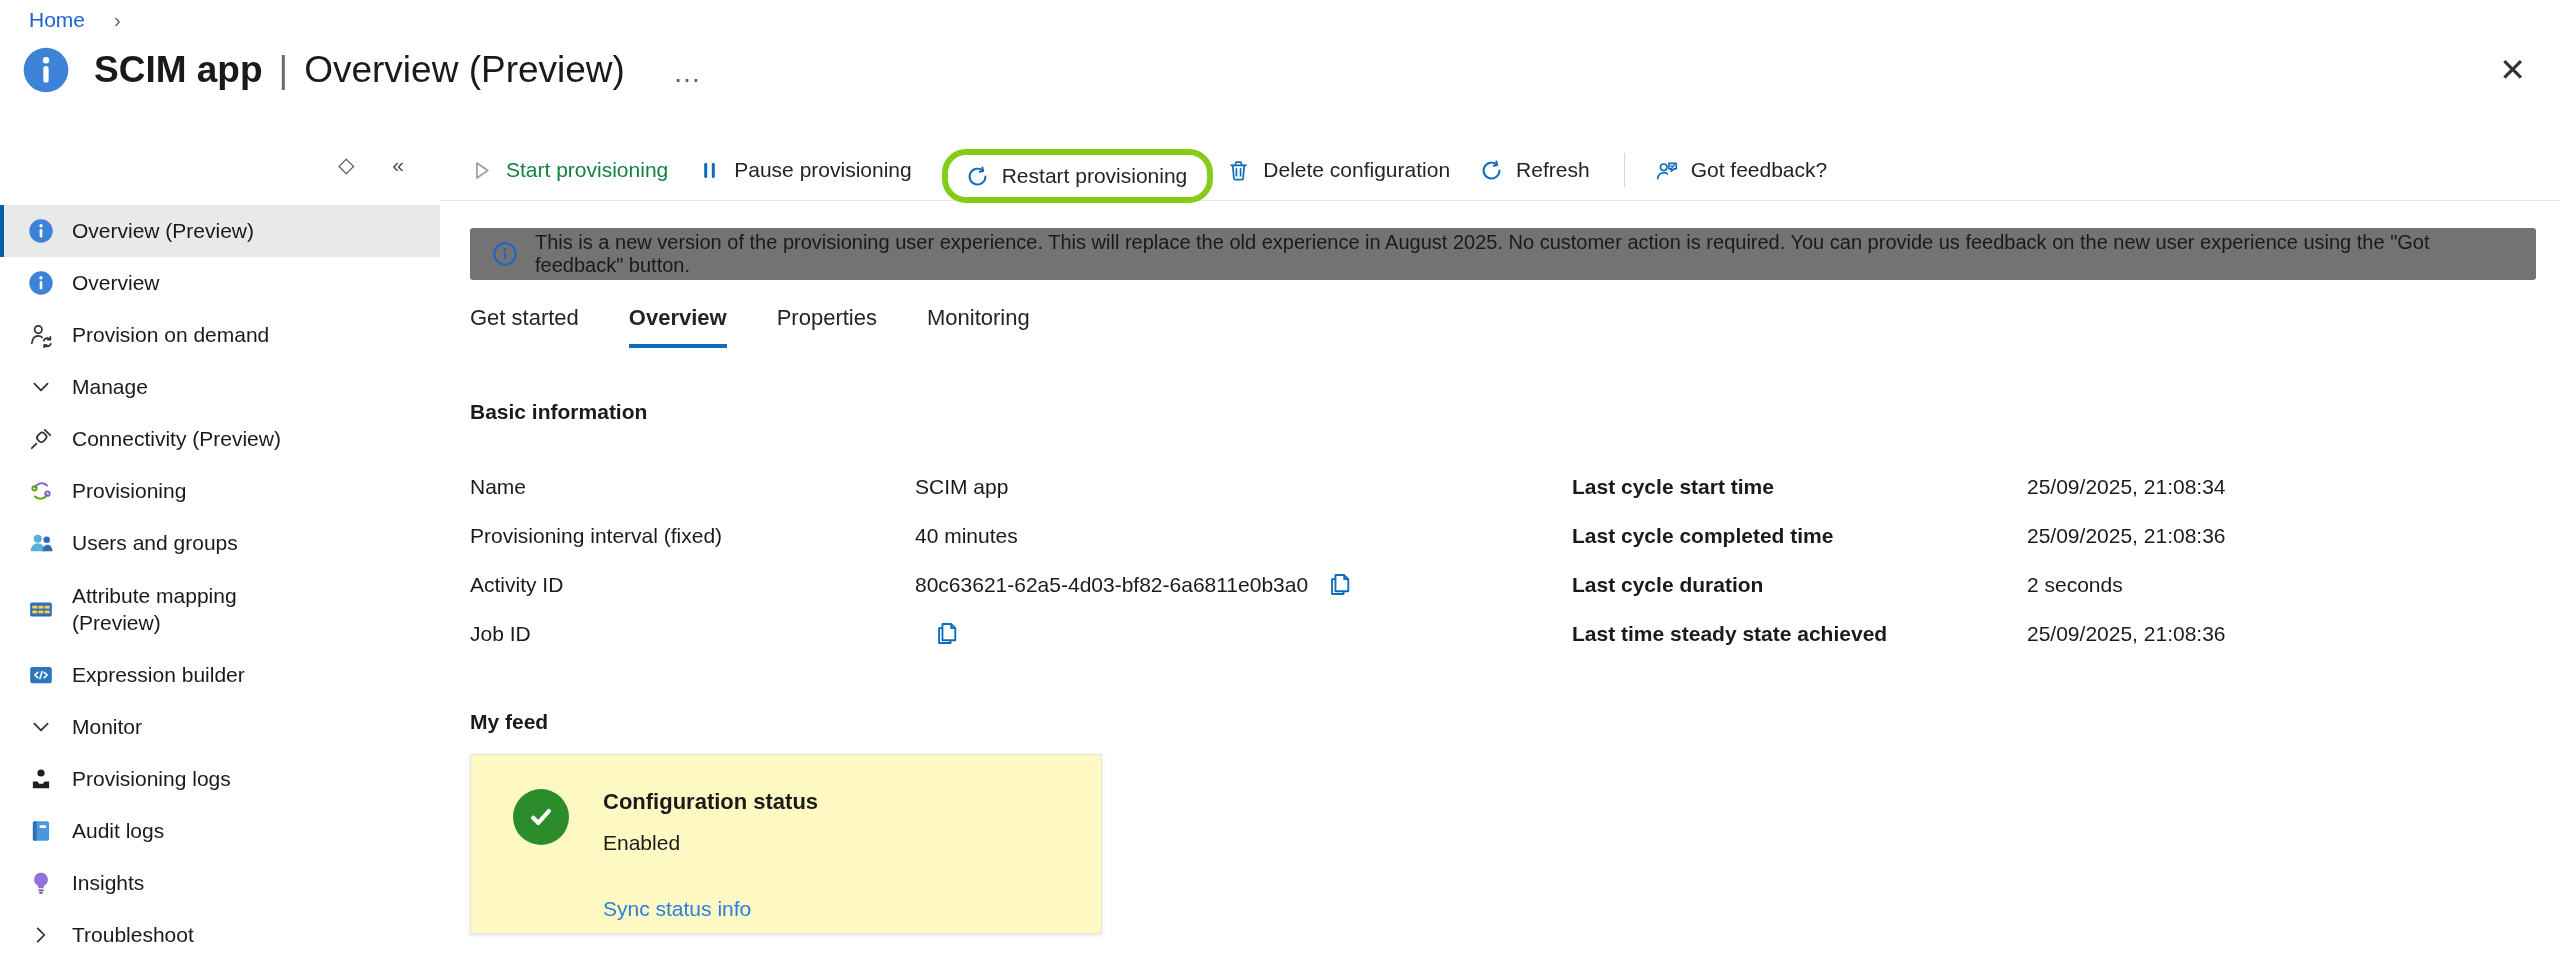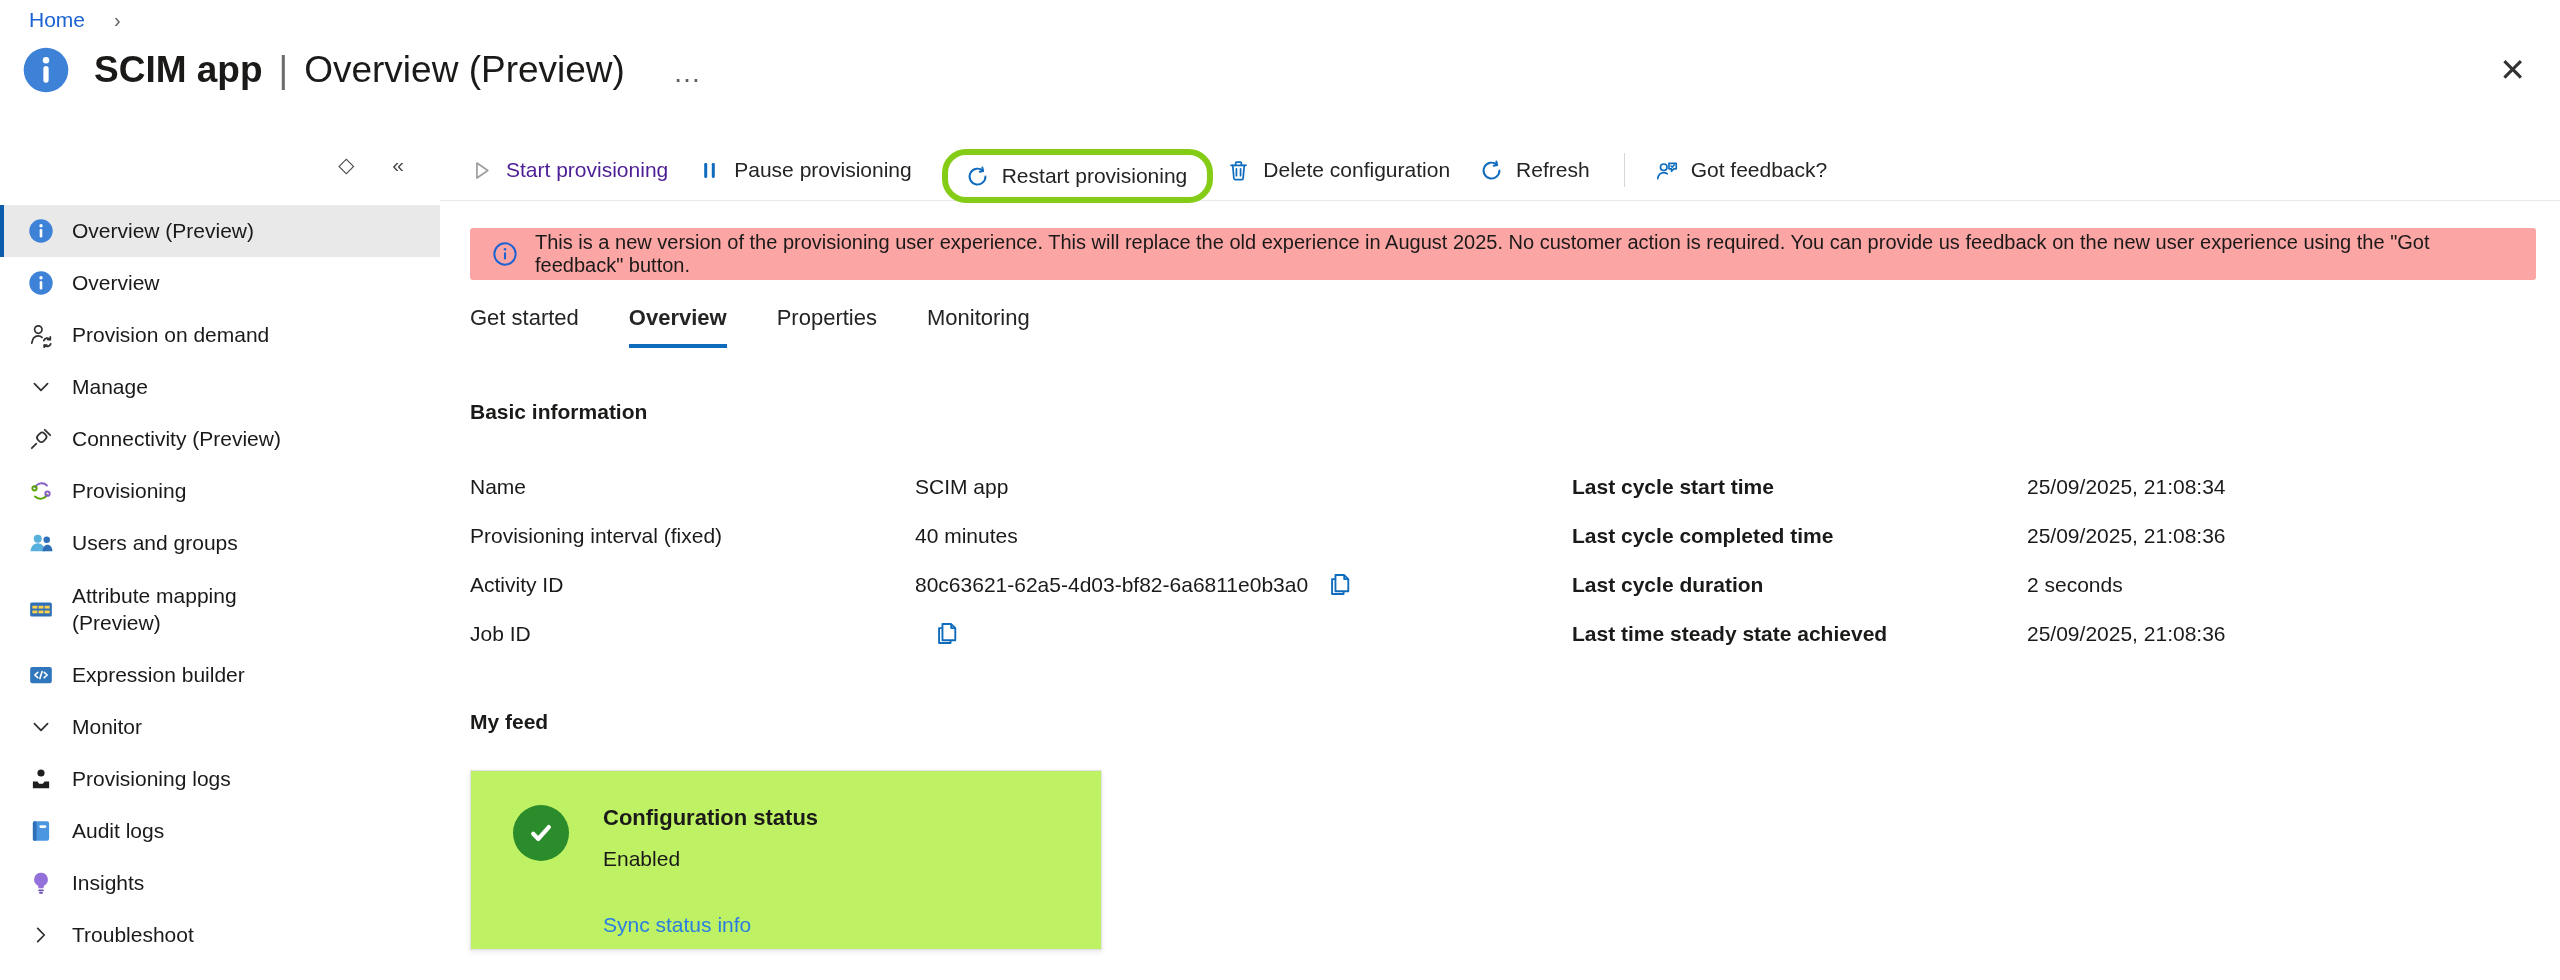--- a/index.html
+++ b/index.html
@@ -29,44 +29,44 @@
   .nav-item.tall { height:80px; }
   .nav-item.selected { background:#e9e9e9; border-left:4px solid #0b5cab; padding-left:24px; }
   .nav-item.indent { }
   .nav-icon { width:26px; height:26px; margin-right:18px; flex:none; display:flex; align-items:center; justify-content:center; }
   .nav-chev { width:26px; margin-right:18px; flex:none; display:flex; align-items:center; justify-content:center; }
   .nav-label { line-height:1.3; max-width:250px; }
   
   .main { position:absolute; left:440px; top:140px; right:0; bottom:0; }
   .toolbar { display:flex; align-items:center; height:61px; padding-left:30px; border-bottom:1px solid #e8e8e8; }
   .tb-btn { display:flex; align-items:center; gap:13px; font-size:21px; color:#252423; margin-right:30px; cursor:pointer; white-space:nowrap; background:none; border:none; font-family:inherit; }
-  .tb-btn.disabled { color:#4c1d95; cursor:default; }
+  .tb-btn.disabled { color:#15803d; cursor:default; }
   .tb-icon { width:23px; height:23px; flex:none; }
   .restart-wrap { border:6px solid #84cc16; border-radius:24px; padding:9px 20px 9px 18px; margin:12px 14px 0 0; display:flex; align-items:center; }
   .restart-wrap .tb-btn { margin-right:0; }
   .tb-divider { width:1px; height:34px; background:#d6d6d6; margin:0 30px 0 4px; flex:none; }
   
-  .banner { margin:27px 24px 0 30px; background:#fca5a5; height:52px; display:flex; align-items:center; padding:0 22px; gap:17px; font-size:20px; color:#1b1a19; border-radius:3px; }
+  .banner { margin:27px 24px 0 30px; background:#737373; height:52px; display:flex; align-items:center; padding:0 22px; gap:17px; font-size:20px; color:#1b1a19; border-radius:3px; }
   .banner-icon { width:26px; height:26px; flex:none; }
   
   .tabs { display:flex; gap:50px; padding-left:30px; margin-top:25px; font-size:22px; color:#252423; }
   .tab { padding-bottom:13px; cursor:pointer; border-bottom:4px solid transparent; }
   .tab.active { font-weight:700; border-bottom-color:#0f6cbd; }
   
   .section-heading { font-size:21px; font-weight:700; margin:52px 0 0 30px; }
   .info-grid { display:flex; margin-top:38px; padding-left:30px; }
   .col { display:flex; flex-direction:column; }
   .col-left { width:1102px; }
   .field-row { display:flex; align-items:center; height:49px; font-size:21px; }
   .f-label { width:445px; flex:none; }
   .col-right .f-label { width:455px; font-weight:700; }
   .f-value { display:flex; align-items:center; white-space:nowrap; }
   .copy-btn { margin-left:18px; width:27px; height:27px; background:none; border:none; cursor:pointer; padding:0; display:flex; }
   
-  .feed-card { margin:36px 0 0 30px; width:632px; height:180px; background:#bef264; border:1px solid #e2e2e2; box-shadow:0 2px 5px rgba(0,0,0,.09); display:flex; padding:34px 0 0 42px; }
+  .feed-card { margin:20px 0 0 30px; width:632px; height:180px; background:#fef9c3; border:1px solid #e2e2e2; box-shadow:0 2px 5px rgba(0,0,0,.09); display:flex; padding:34px 0 0 42px; }
   .status-circle { width:56px; height:56px; border-radius:50%; background:#2a8c2a; display:flex; align-items:center; justify-content:center; margin-right:34px; flex:none; }
   .card-title { font-size:22px; font-weight:700; }
   .card-status { font-size:21px; margin-top:16px; }
   .card-link { font-size:21px; margin-top:42px; color:#2a7de1; cursor:pointer; }
   svg { display:block; }
 </style>
 </head>
 <body>
 
 <div class="page">

